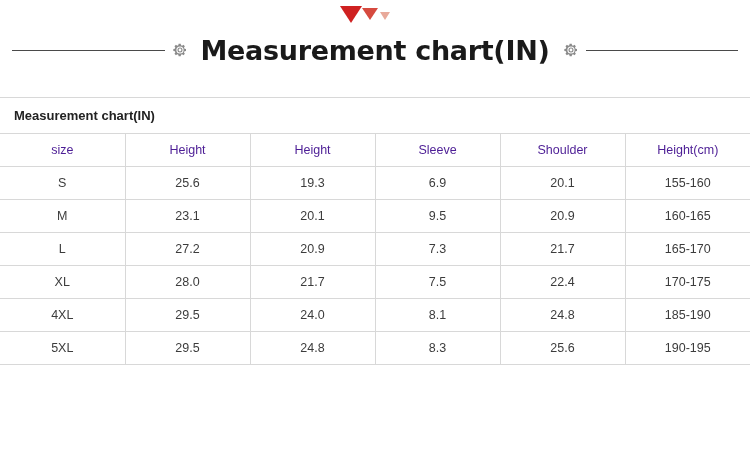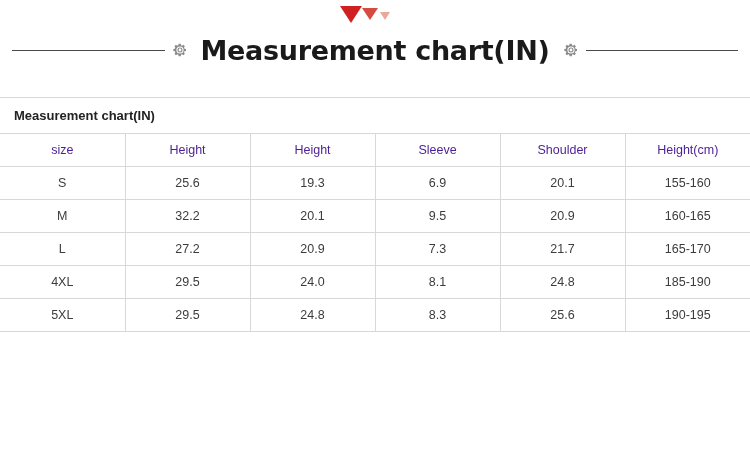--- a/index.html
+++ b/index.html
@@ -192,35 +192,43 @@
         <tr>
           <td>S</td>
           <td>25.6</td>
           <td>19.3</td>
           <td>6.9</td>
           <td>20.1</td>
           <td>155-160</td>
         </tr>
         <tr>
           <td>M</td>
-          <td>32.2</td>
+          <td>23.1</td>
           <td>20.1</td>
           <td>9.5</td>
           <td>20.9</td>
           <td>160-165</td>
         </tr>
         <tr>
           <td>L</td>
           <td>27.2</td>
           <td>20.9</td>
           <td>7.3</td>
           <td>21.7</td>
           <td>165-170</td>
         </tr>
         <tr>
+          <td>XL</td>
+          <td>28.0</td>
+          <td>21.7</td>
+          <td>7.5</td>
+          <td>22.4</td>
+          <td>170-175</td>
+        </tr>
+        <tr>
           <td>4XL</td>
           <td>29.5</td>
           <td>24.0</td>
           <td>8.1</td>
           <td>24.8</td>
           <td>185-190</td>
         </tr>
         <tr>
           <td>5XL</td>
           <td>29.5</td>

